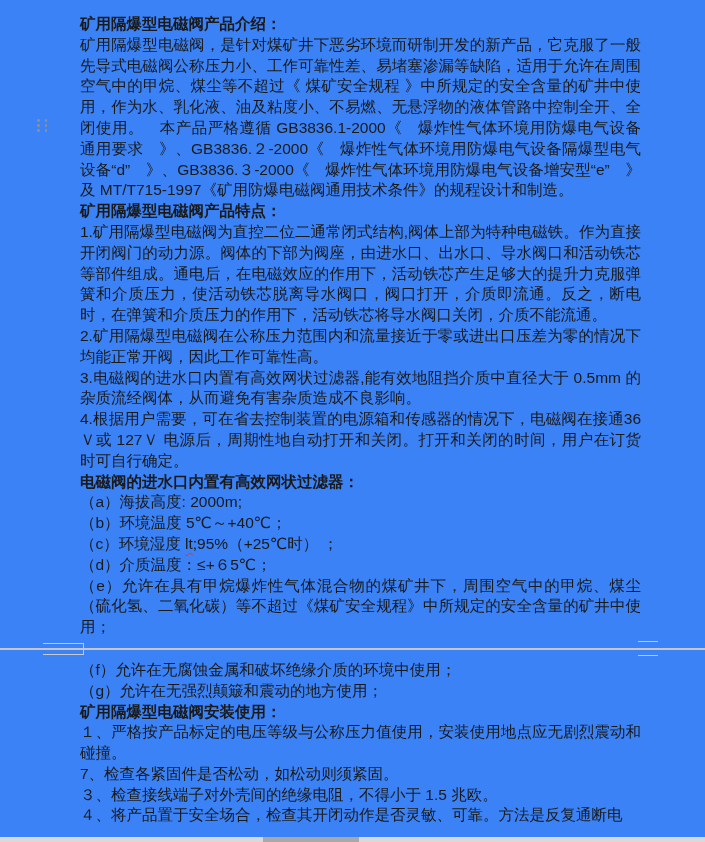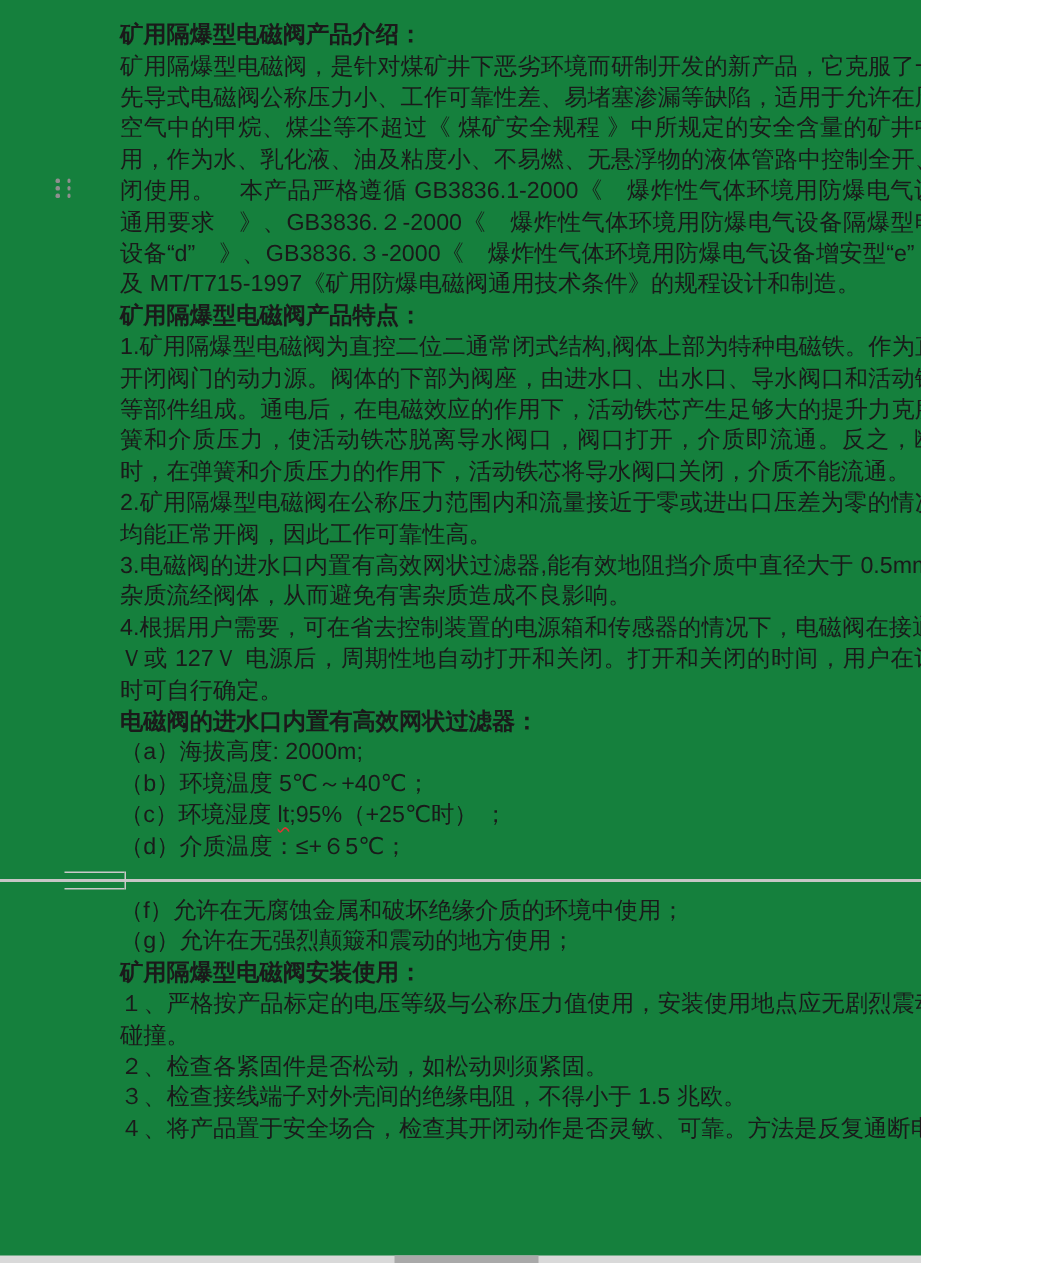--- a/index.html
+++ b/index.html
@@ -5,23 +5,23 @@
   * { margin: 0; padding: 0; box-sizing: border-box; }
   html, body { width: 705px; height: 842px; background: #ffffff; }
   body {
     font-family: "Liberation Sans", "DejaVu Sans", sans-serif;
     color: #1a1a1a;
     overflow: hidden;
     position: relative;
   }
   .page {
     position: relative;
-    width: 614px;
+    width: 705px;
     height: 842px;
-    background: #15803d;
+    background: #3b82f6;
     overflow: hidden;
   }
   .content {
     position: absolute;
     top: 14px;
     left: 0;
     width: 705px;
     padding: 0 64px 0 80px;
   }
   .content p, .content h3 {
@@ -110,36 +110,37 @@
     <p>1.矿用隔爆型电磁阀为直控二位二通常闭式结构,阀体上部为特种电磁铁。作为直接开闭阀门的动力源。阀体的下部为阀座，由进水口、出水口、导水阀口和活动铁芯等部件组成。通电后，在电磁效应的作用下，活动铁芯产生足够大的提升力克服弹簧和介质压力，使活动铁芯脱离导水阀口，阀口打开，介质即流通。反之，断电时，在弹簧和介质压力的作用下，活动铁芯将导水阀口关闭，介质不能流通。</p>
     <p>2.矿用隔爆型电磁阀在公称压力范围内和流量接近于零或进出口压差为零的情况下均能正常开阀，因此工作可靠性高。</p>
     <p>3.电磁阀的进水口内置有高效网状过滤器,能有效地阻挡介质中直径大于 0.5mm 的杂质流经阀体，从而避免有害杂质造成不良影响。</p>
     <p>4.根据用户需要，可在省去控制装置的电源箱和传感器的情况下，电磁阀在接通36Ｖ或 127Ｖ 电源后，周期性地自动打开和关闭。打开和关闭的时间，用户在订货时可自行确定。</p>
 
     <h3>电磁阀的进水口内置有高效网状过滤器：</h3>
     <p>（a）海拔高度: 2000m;</p>
     <p>（b）环境温度  5℃～+40℃；</p>
     <p><span>（c）环境湿度  </span><span class="spell-error">lt</span><span>;95%（+25℃时） ；</span></p>
     <p>（d）介质温度：≤+６5℃；</p>
+    <p>（e）允许在具有甲烷爆炸性气体混合物的煤矿井下，周围空气中的甲烷、煤尘（硫化氢、二氧化碳）等不超过《煤矿安全规程》中所规定的安全含量的矿井中使用；</p>
 
     <div class="page-break">
       <span class="pb-line"></span>
       <span class="pb-mark pb-l-top"></span>
       <span class="pb-mark pb-l-bot"></span>
       <span class="pb-mark pb-l-vrt"></span>
       <span class="pb-mark pb-r-top"></span>
       <span class="pb-mark pb-r-bot"></span>
     </div>
 
     <p>（f）允许在无腐蚀金属和破坏绝缘介质的环境中使用；</p>
     <p>（g）允许在无强烈颠簸和震动的地方使用；</p>
 
     <h3>矿用隔爆型电磁阀安装使用：</h3>
     <p>１、严格按产品标定的电压等级与公称压力值使用，安装使用地点应无剧烈震动和碰撞。</p>
-    <p>２、检查各紧固件是否松动，如松动则须紧固。</p>
+    <p>7、检查各紧固件是否松动，如松动则须紧固。</p>
     <p>３、检查接线端子对外壳间的绝缘电阻，不得小于 1.5 兆欧。</p>
     <p>４、将产品置于安全场合，检查其开闭动作是否灵敏、可靠。方法是反复通断电</p>
 
   </div>
 
   <div class="hscrollbar">
     <div class="thumb"></div>
   </div>
 
 </div>

